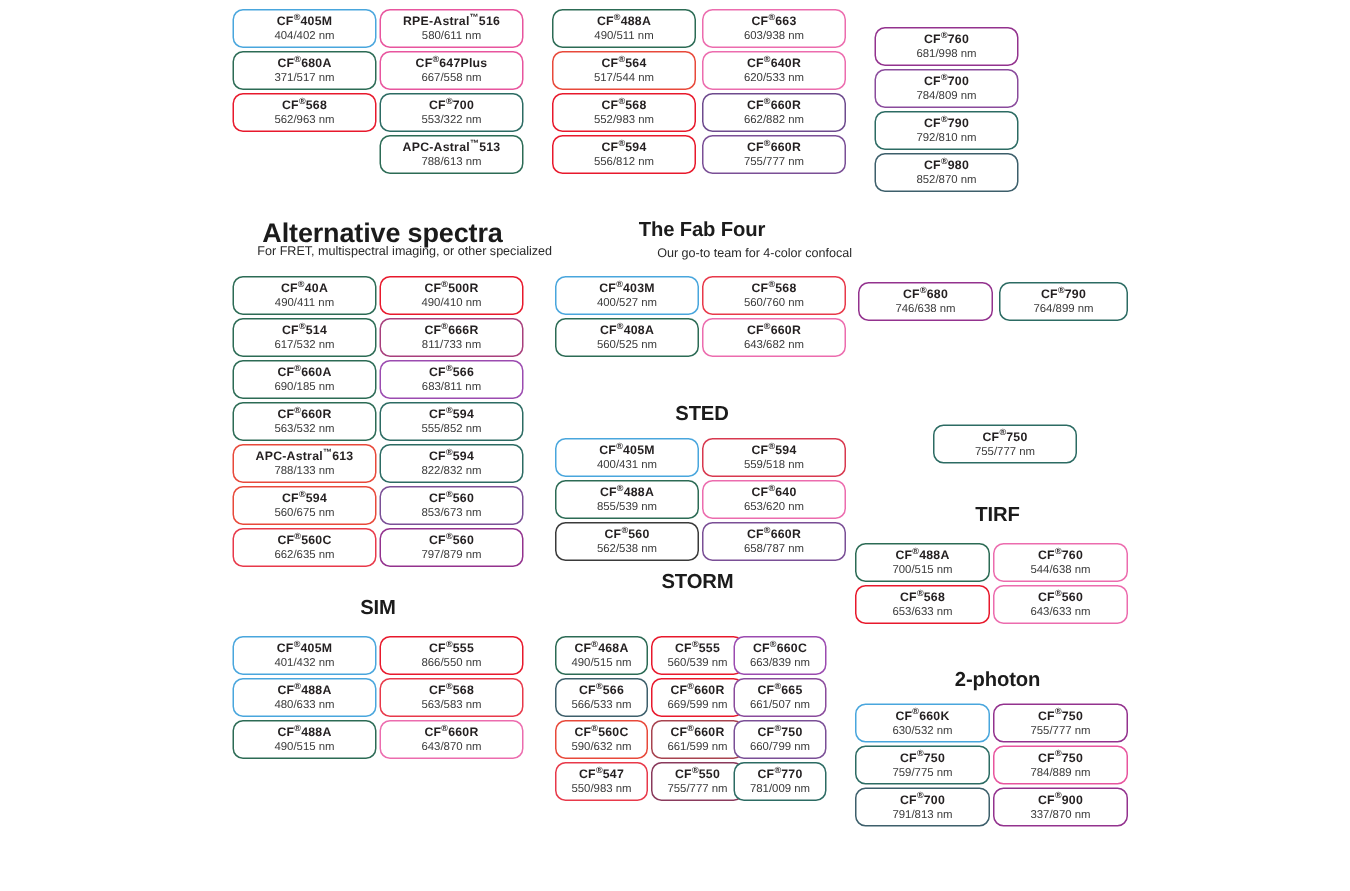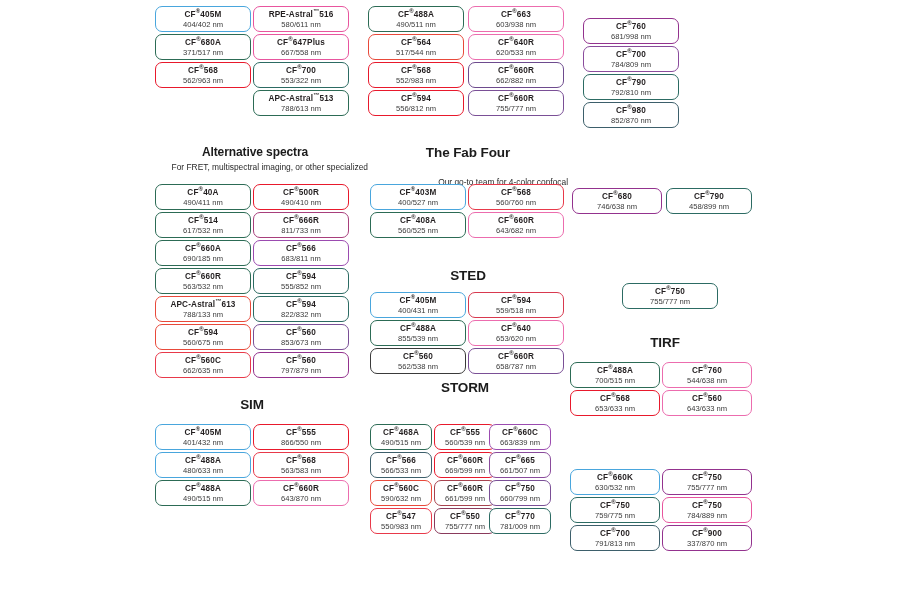--- a/index.html
+++ b/index.html
@@ -52,21 +52,21 @@
     white-space:nowrap;
     letter-spacing:-0.1px;
   }
   .sec-sub{
     position:absolute;
     text-align:right;
     font-size:8.4px;
     color:#2a2a2a;
     white-space:nowrap;
   }
-  .t-lg{font-size:12px;}
+  .t-lg{font-size:18px;}
   .t-md{font-size:13.5px;}
   .t-two{font-size:13.5px;line-height:1.18;white-space:normal;}
 </style>
 </head>
 <body>
 
 <div class="stage">
     <div class="chip" style="left: 155px; top: 6px; width: 96px; height: 26px; border-color: rgb(73, 166, 221);">
       <div class="nm">CF<sup>®</sup>405M</div>
       <div class="sp">404/402 nm</div>
@@ -195,21 +195,21 @@
     </div>
     <div class="chip" style="left: 253px; top: 324px; width: 96px; height: 26px; border-color: rgb(122, 79, 150);">
       <div class="nm">CF<sup>®</sup>560</div>
       <div class="sp">853/673 nm</div>
     </div>
     <div class="chip" style="left: 253px; top: 352px; width: 96px; height: 26px; border-color: rgb(147, 50, 142);">
       <div class="nm">CF<sup>®</sup>560</div>
       <div class="sp">797/879 nm</div>
     </div>
     <div class="sec-title t-md" style="left: 368px; top: 145px; width: 200px;">The Fab Four</div>
-    <div class="sec-sub" style="left: 368px; top: 177px; width: 200px;">Our go-to team for 4-color confocal</div>
+    <div class="sec-sub" style="left: 368px; top: 163px; width: 200px;">Our go-to team for 4-color confocal</div>
     <div class="chip" style="left: 370px; top: 184px; width: 96px; height: 26px; border-color: rgb(73, 166, 221);">
       <div class="nm">CF<sup>®</sup>403M</div>
       <div class="sp">400/527 nm</div>
     </div>
     <div class="chip" style="left: 370px; top: 212px; width: 96px; height: 26px; border-color: rgb(44, 107, 85);">
       <div class="nm">CF<sup>®</sup>408A</div>
       <div class="sp">560/525 nm</div>
     </div>
     <div class="chip" style="left: 468px; top: 184px; width: 96px; height: 26px; border-color: rgb(232, 57, 74);">
       <div class="nm">CF<sup>®</sup>568</div>
@@ -247,39 +247,40 @@
     <div class="chip" style="left: 622px; top: 283px; width: 96px; height: 26px; border-color: rgb(44, 107, 99);">
       <div class="nm">CF<sup>®</sup>750</div>
       <div class="sp">755/777 nm</div>
     </div>
     <div class="chip" style="left: 572px; top: 188px; width: 90px; height: 26px; border-color: rgb(147, 50, 142);">
       <div class="nm">CF<sup>®</sup>680</div>
       <div class="sp">746/638 nm</div>
     </div>
     <div class="chip" style="left: 666px; top: 188px; width: 86px; height: 26px; border-color: rgb(44, 107, 99);">
       <div class="nm">CF<sup>®</sup>790</div>
-      <div class="sp">458/899 nm</div>
+      <div class="sp">764/899 nm</div>
     </div>
     <div class="sec-title t-md" style="left: 580px; top: 335px; width: 170px;">TIRF</div>
     <div class="chip" style="left: 570px; top: 362px; width: 90px; height: 26px; border-color: rgb(44, 107, 85);">
       <div class="nm">CF<sup>®</sup>488A</div>
       <div class="sp">700/515 nm</div>
     </div>
     <div class="chip" style="left: 570px; top: 390px; width: 90px; height: 26px; border-color: rgb(232, 25, 44);">
       <div class="nm">CF<sup>®</sup>568</div>
       <div class="sp">653/633 nm</div>
     </div>
     <div class="chip" style="left: 662px; top: 362px; width: 90px; height: 26px; border-color: rgb(236, 108, 174);">
       <div class="nm">CF<sup>®</sup>760</div>
       <div class="sp">544/638 nm</div>
     </div>
     <div class="chip" style="left: 662px; top: 390px; width: 90px; height: 26px; border-color: rgb(236, 108, 174);">
       <div class="nm">CF<sup>®</sup>560</div>
       <div class="sp">643/633 nm</div>
     </div>
+    <div class="sec-title t-md" style="left: 580px; top: 445px; width: 170px;">2-photon</div>
     <div class="chip" style="left: 570px; top: 469px; width: 90px; height: 26px; border-color: rgb(73, 166, 221);">
       <div class="nm">CF<sup>®</sup>660K</div>
       <div class="sp">630/532 nm</div>
     </div>
     <div class="chip" style="left: 570px; top: 497px; width: 90px; height: 26px; border-color: rgb(44, 107, 99);">
       <div class="nm">CF<sup>®</sup>750</div>
       <div class="sp">759/775 nm</div>
     </div>
     <div class="chip" style="left: 570px; top: 525px; width: 90px; height: 26px; border-color: rgb(61, 95, 107);">
       <div class="nm">CF<sup>®</sup>700</div>

